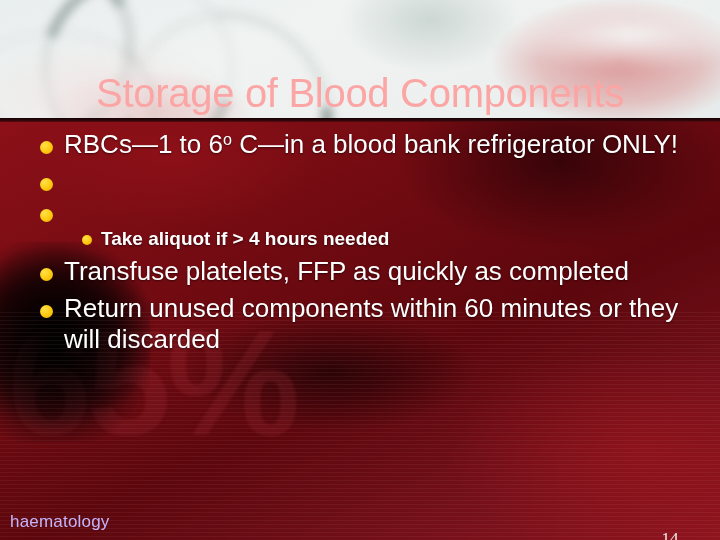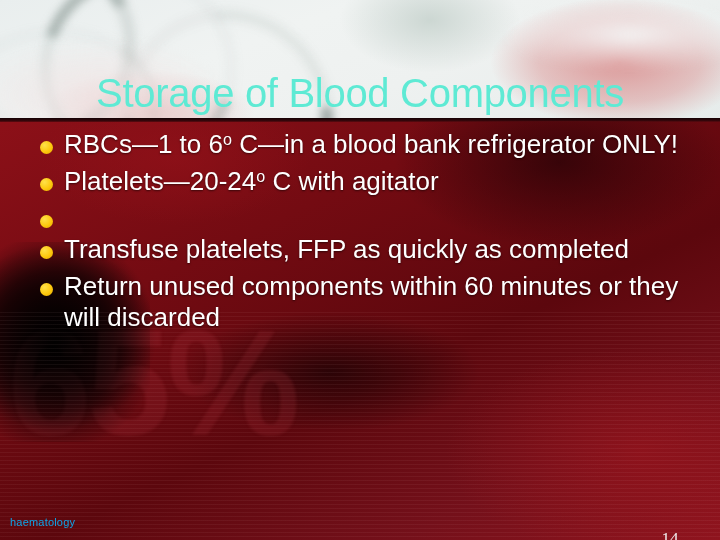--- a/index.html
+++ b/index.html
@@ -56,21 +56,21 @@
   }
 
   #slide-title {
     position: absolute;
     left: 0; top: 42px;
     width: 720px;
     text-align: center;
     font-size: 40px;
     line-height: 48px;
     font-weight: normal;
-    color: #5eead4;
+    color: #fca5a5;
     letter-spacing: -0.3px;
     white-space: nowrap;
   }
 
   
   #band-divider {
     position: absolute;
     left: 0; top: 118px;
     width: 720px; height: 4px;
     background: linear-gradient(to bottom, #140204 0%, #2a0509 55%, #5e0a10 100%);
@@ -156,23 +156,23 @@
   .deg {
     font-size: 0.62em;
     vertical-align: 0.52em;
     line-height: 0;
   }
 
   
   #footer-label {
     position: absolute;
     left: 10px; top: 512px;
-    font-size: 11px;
+    font-size: 17px;
     line-height: 20px;
-    color: #0ea5e9;
+    color: #c4b5fd;
     letter-spacing: 0.2px;
   }
   #page-number {
     position: absolute;
     left: 650px; top: 492px;
     width: 40px;
     text-align: center;
     font-family: "Liberation Serif", serif;
     font-size: 17px;
     line-height: 18px;
@@ -203,24 +203,27 @@
     <div id="body-dark-corner"></div>
     <div id="scanlines"></div>
 
     <div id="bullet-list">
         <div class="bullet-row level-1">
           <span class="dot"></span>
           <span class="bullet-text">RBCs—1 to 6<span class="deg">o</span> C—in a blood bank refrigerator ONLY!</span>
         </div>
         <div class="bullet-row level-1">
           <span class="dot"></span>
-          <span class="bullet-text">Platelets—20-24<span class="deg">o</span> C with agitator</span>
-        </div>
-        <div class="bullet-row level-1">
-          <span class="dot"></span>
+        </div>
+        <div class="bullet-row level-1">
+          <span class="dot"></span>
+        </div>
+        <div class="bullet-row level-2">
+          <span class="dot"></span>
+          <span class="bullet-text">Take aliquot if &gt; 4 hours needed</span>
         </div>
         <div class="bullet-row level-1">
           <span class="dot"></span>
           <span class="bullet-text">Transfuse platelets, FFP as quickly as completed</span>
         </div>
         <div class="bullet-row level-1">
           <span class="dot"></span>
           <span class="bullet-text">Return unused components within 60 minutes or they will discarded</span>
         </div>
       </div>

